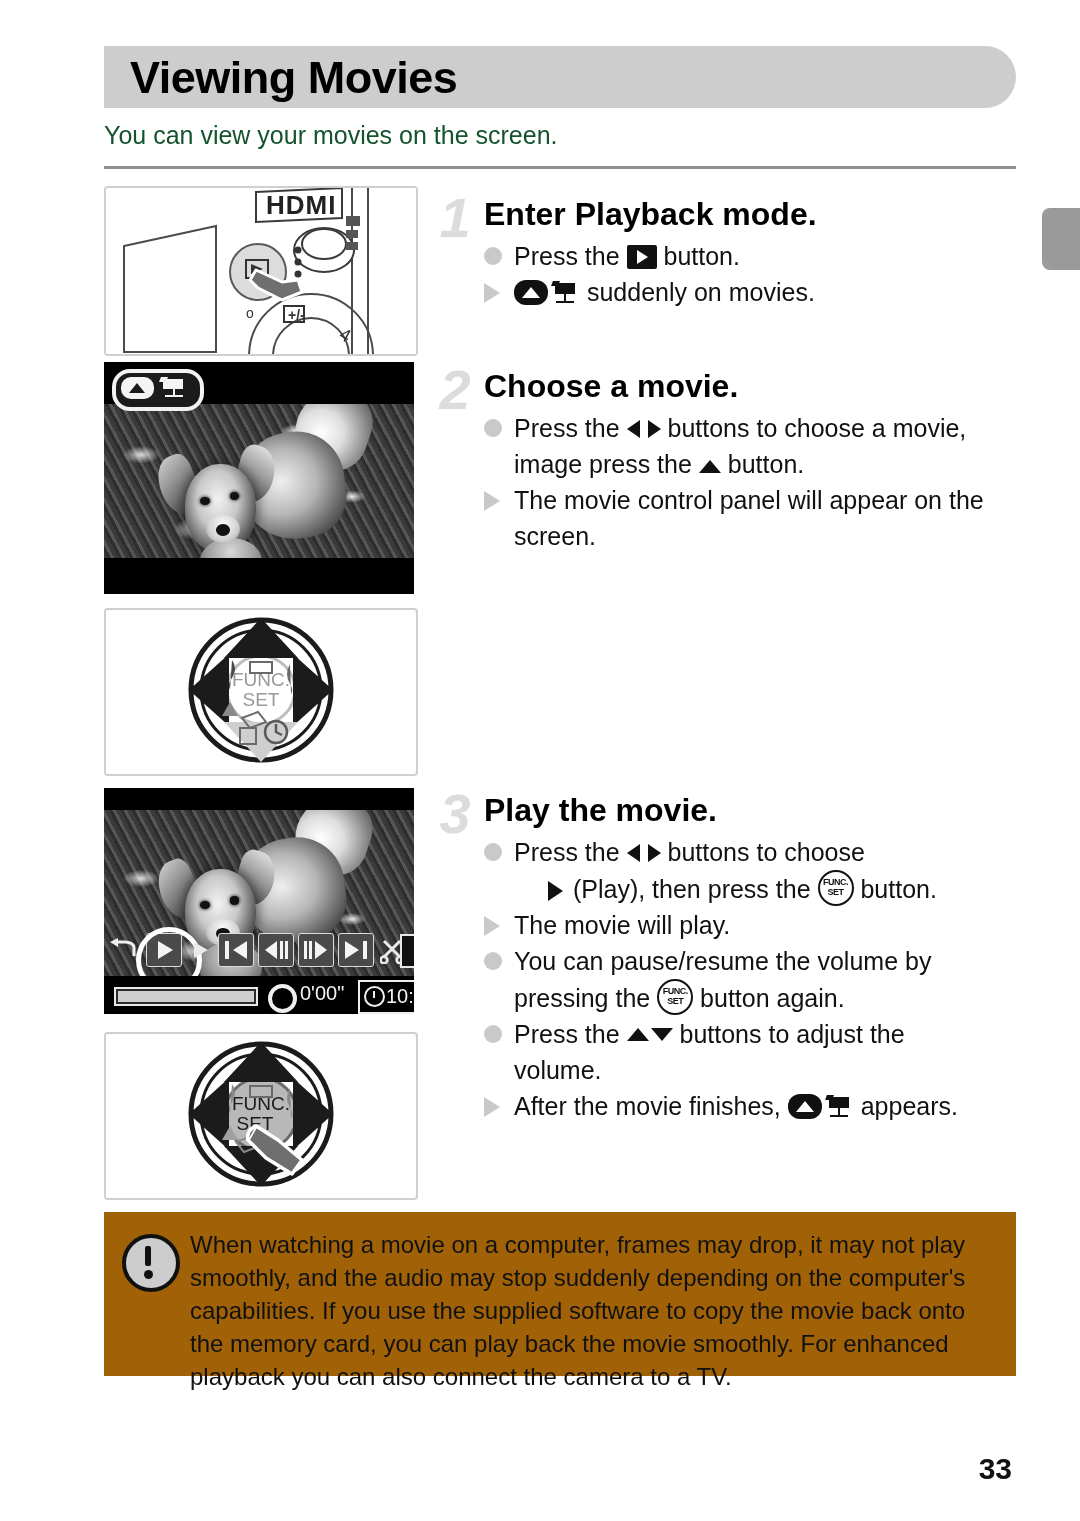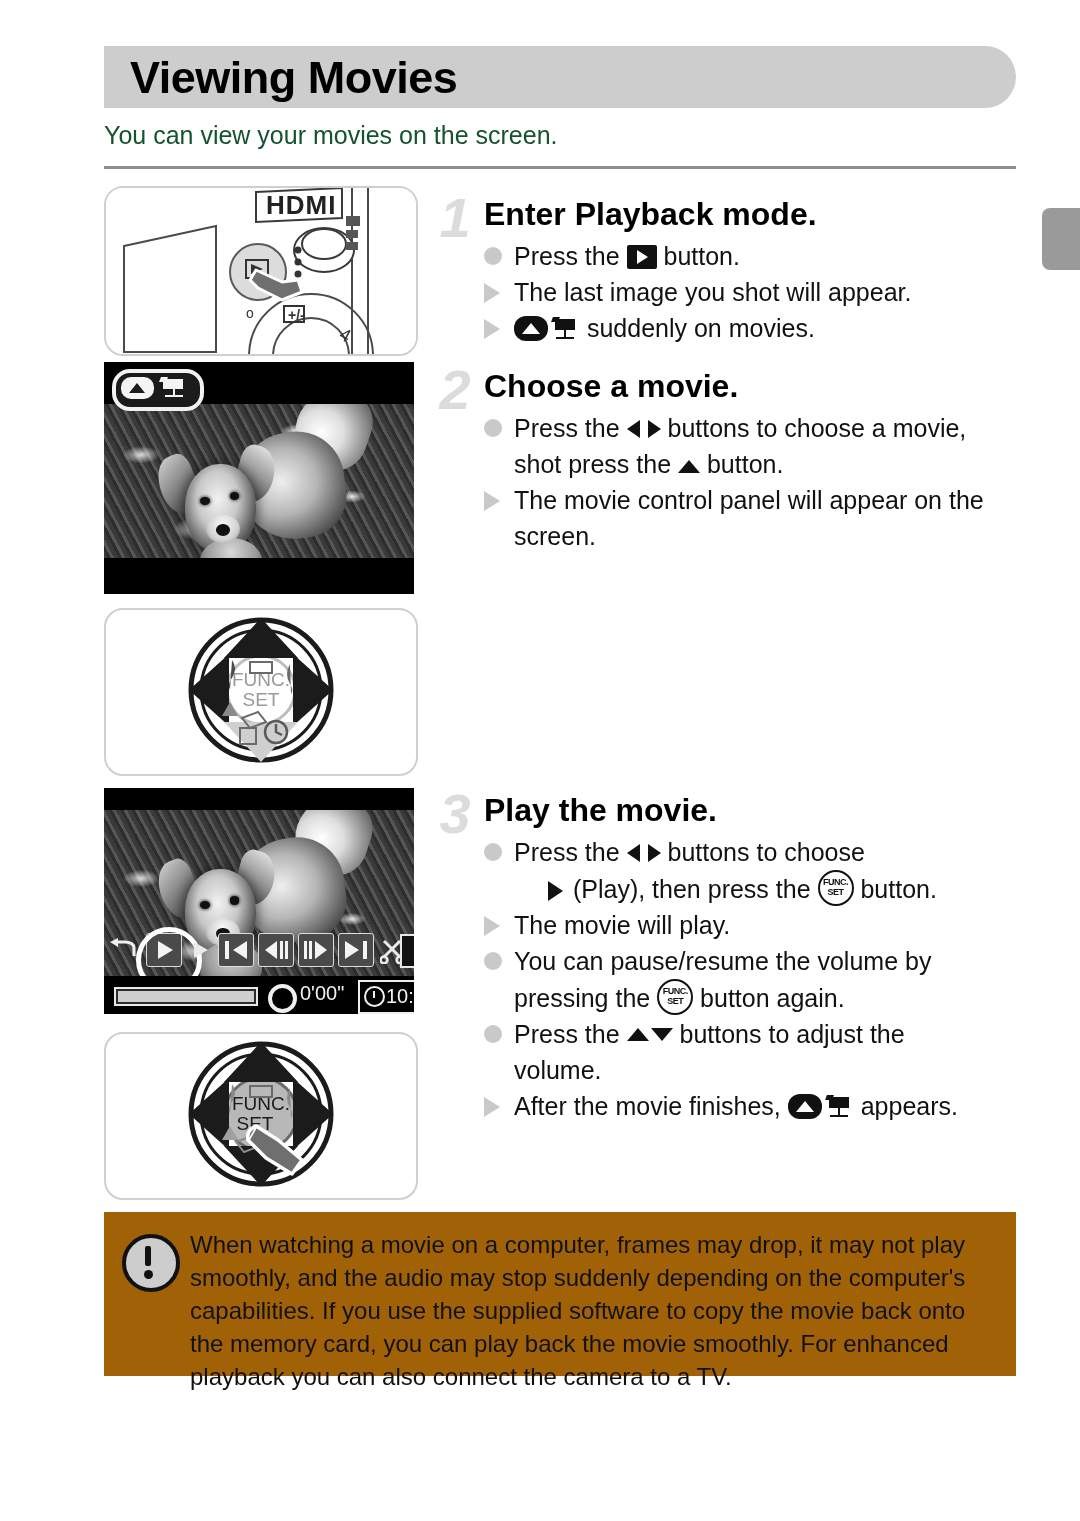--- a/index.html
+++ b/index.html
@@ -33,21 +33,21 @@
     background:#8e8e8e;
   }
   .side-tab{
     position:absolute;left:1042px;top:208px;width:42px;height:62px;
     background:#9a9a9a;border-radius:8px 0 0 8px;
   }
 
   
   .panel{
     position:absolute;
-    border:2px solid #cfcfcf;border-radius:19px;
+    border:2px solid #cfcfcf;border-radius:4px;
     background:#fff;overflow:hidden;
   }
   .shot{position:absolute;background:#000;overflow:hidden;}
 
   
   .step{position:absolute;left:432px;width:586px;}
   .step-num{
     position:absolute;left:0;top:0;width:46px;
     font-size:56px;font-weight:bold;font-style:italic;
     color:#dcdcdc;line-height:56px;text-align:center;
@@ -548,26 +548,20 @@
       <div class="bullet-line">
         <span class="mk">
             <span class="dot"></span>
           </span>
         <span>Press the </span><span class="ic ic-play-btn"></span><span> button.</span>
       </div>
       <div class="bullet-line">
         <span class="mk">
             <span class="tri"></span>
           </span>
-        <span>The last image you shot will appear.</span>
-      </div>
-      <div class="bullet-line">
-        <span class="mk">
-            <span class="tri"></span>
-          </span>
         <span class="ic ic-movie">
           <span class="cap"></span><span class="cam">
               <span class="lens"></span>
               <span class="body"></span>
               <span class="legs"></span>
             </span>
         </span><span> suddenly on movies.</span>
       </div>
     </div>
   </div>
@@ -576,21 +570,21 @@
     <div class="step-num">2</div>
     <div class="step-head">Choose a movie.</div>
     <div class="step-body">
       <div class="bullet-line">
         <span class="mk">
             <span class="dot"></span>
           </span>
         <span>Press the </span><span class="ic ic-lr"></span><span> buttons to choose a movie,</span>
       </div>
       <div class="cont">
-        <span>shot press the </span><span class="ic ic-up"></span><span> button.</span>
+        <span>image press the </span><span class="ic ic-up"></span><span> button.</span>
       </div>
       <div class="bullet-line">
         <span class="mk">
             <span class="tri"></span>
           </span>
         <span>The movie control panel will appear on the</span>
       </div>
       <div class="cont">
         <span>screen.</span>
       </div>
@@ -647,14 +641,15 @@
         </span><span> appears.</span>
       </div>
     </div>
   </div>
 
   <div class="note-box">
     <div class="note-icon"></div>
     <div class="note-text">When watching a movie on a computer, frames may drop, it may not play smoothly, and the audio may stop suddenly depending on the computer's capabilities. If you use the supplied software to copy the movie back onto the memory card, you can play back the movie smoothly. For enhanced playback you can also connect the camera to a TV.</div>
   </div>
 
+  <div class="page-num">33</div>
 
 </div>
 
 </body></html>

